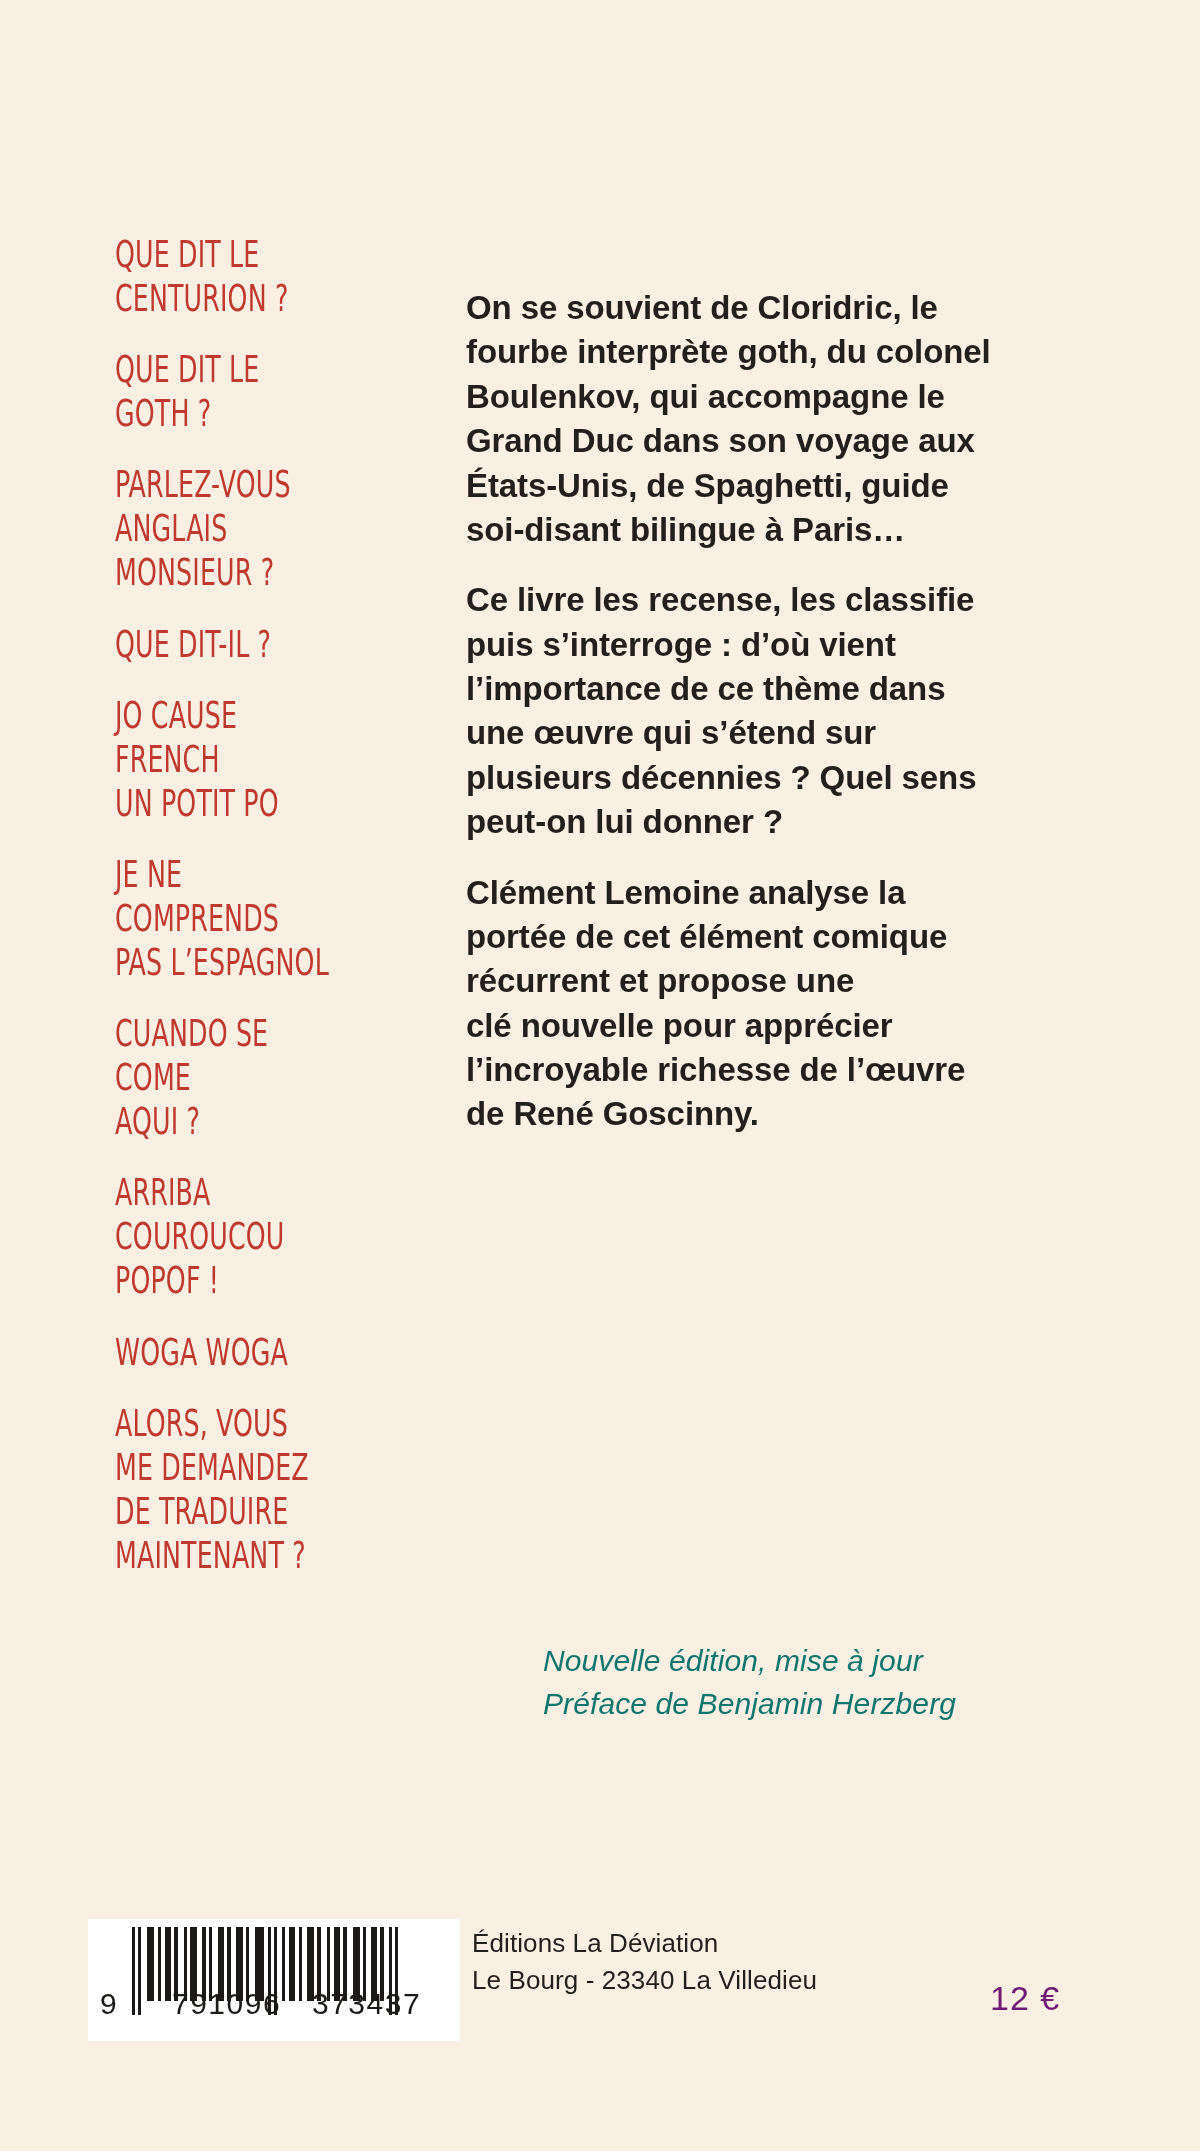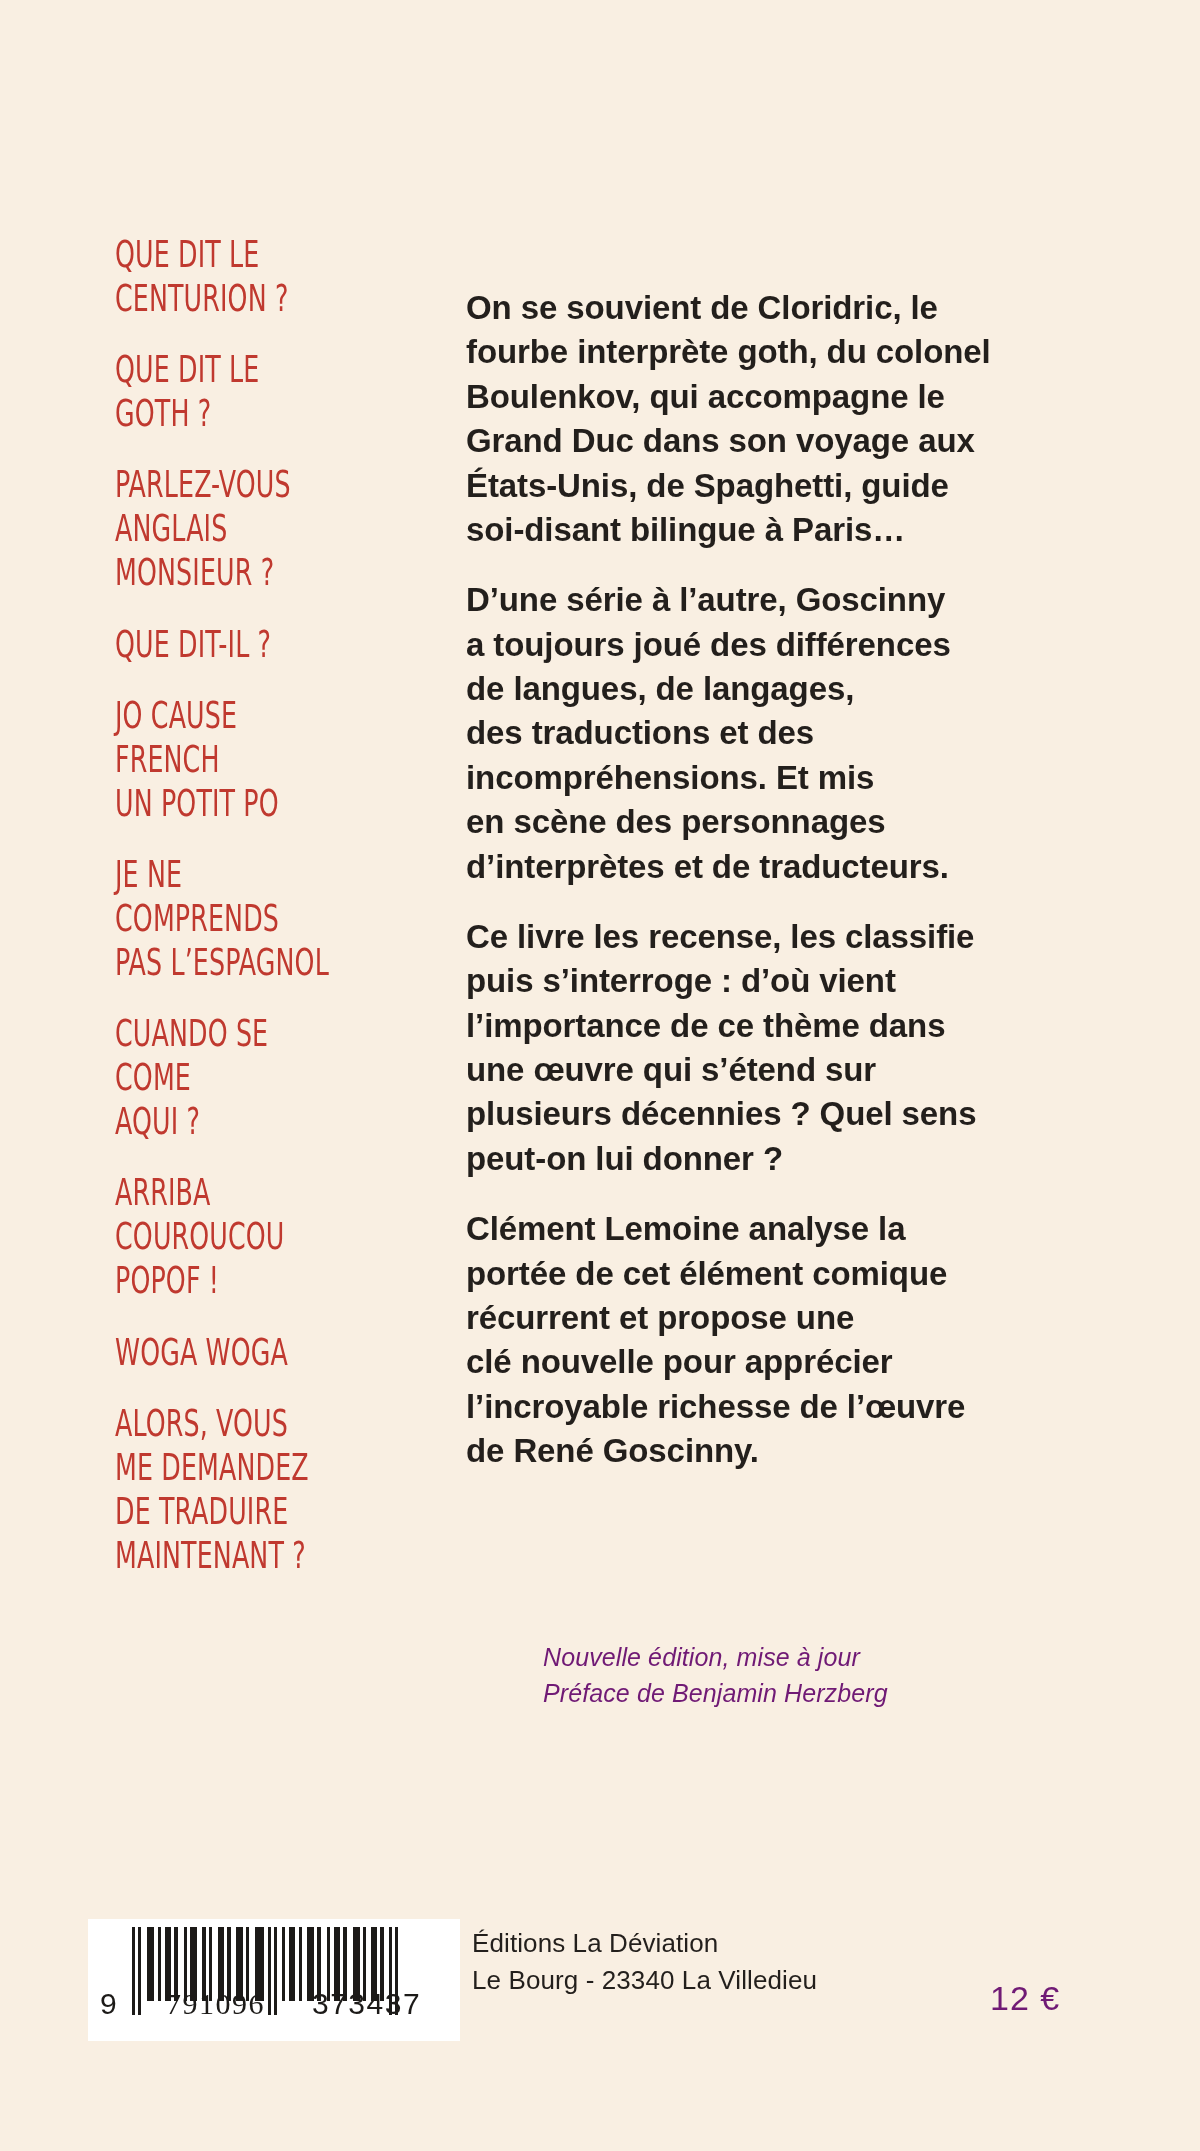--- a/index.html
+++ b/index.html
@@ -70,22 +70,22 @@
   }
   .blurb p:last-of-type { margin-bottom: 16px; }
 
   .edition-note {
     position: absolute;
     left: 543px;
     top: 1640px;
     width: 530px;
   }
   .edition-note div {
-    color: #701a75;
-    font-size: 25px;
+    color: #0f766e;
+    font-size: 30px;
     line-height: 1.42;
     font-style: italic;
     font-weight: 400;
     letter-spacing: 0.1px;
   }
 
   
   .footer {
     position: absolute;
     left: 0;
@@ -122,21 +122,21 @@
     position: relative;
     margin-top: -14px;
     height: 34px;
     font-family: "Liberation Sans", sans-serif;
     font-size: 30px;
     color: #1c1a18;
     letter-spacing: 1.5px;
   }
   .barcode-digits span { position: absolute; top: 0; }
   .bd0 { left: 2px; }
-  .bd1 { left: 68px; font-family: Liberation Serif, serif; }
+  .bd1 { left: 74px; }
   .bd2 { left: 214px; }
 
   .imprint {
     position: absolute;
     left: 472px;
     top: 10px;
     width: 430px;
   }
   .imprint div {
     color: #231f1c;
@@ -187,27 +187,20 @@
 MAINTENANT ?</div>
     </div>
 
     <div class="blurb">
       <p>On se souvient de Cloridric, le
 fourbe interprète goth, du colonel
 Boulenkov, qui accompagne le
 Grand Duc dans son voyage aux
 États-Unis, de Spaghetti, guide
 soi-disant bilingue à Paris…</p>
-      <p>D’une série à l’autre, Goscinny
-a toujours joué des différences
-de langues, de langages,
-des traductions et des
-incompréhensions. Et mis
-en scène des personnages
-d’interprètes et de traducteurs.</p>
       <p>Ce livre les recense, les classifie
 puis s’interroge : d’où vient
 l’importance de ce thème dans
 une œuvre qui s’étend sur
 plusieurs décennies ? Quel sens
 peut-on lui donner ?</p>
       <p>Clément Lemoine analyse la
 portée de cet élément comique
 récurrent et propose une
 clé nouvelle pour apprécier

